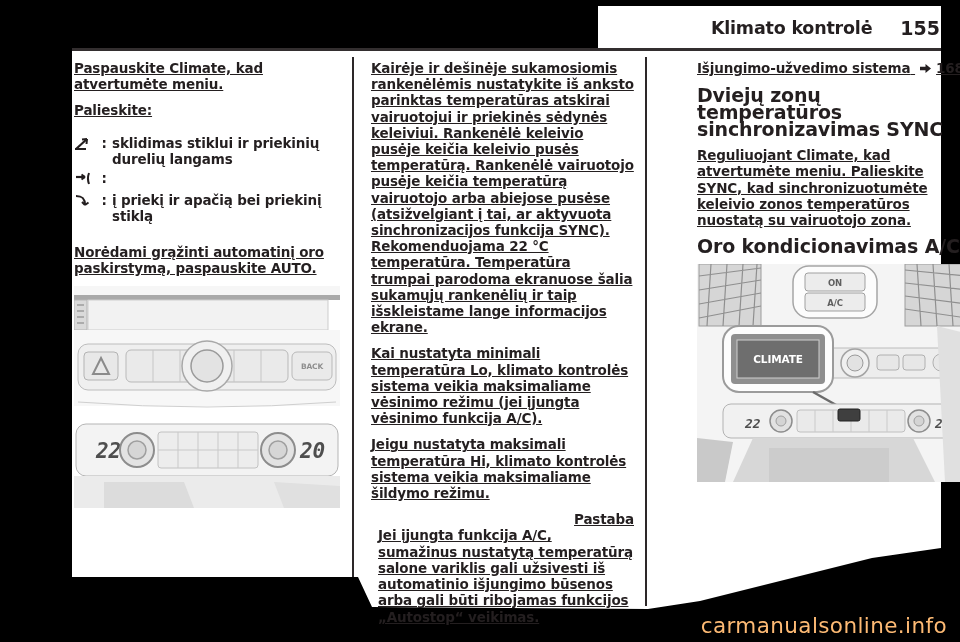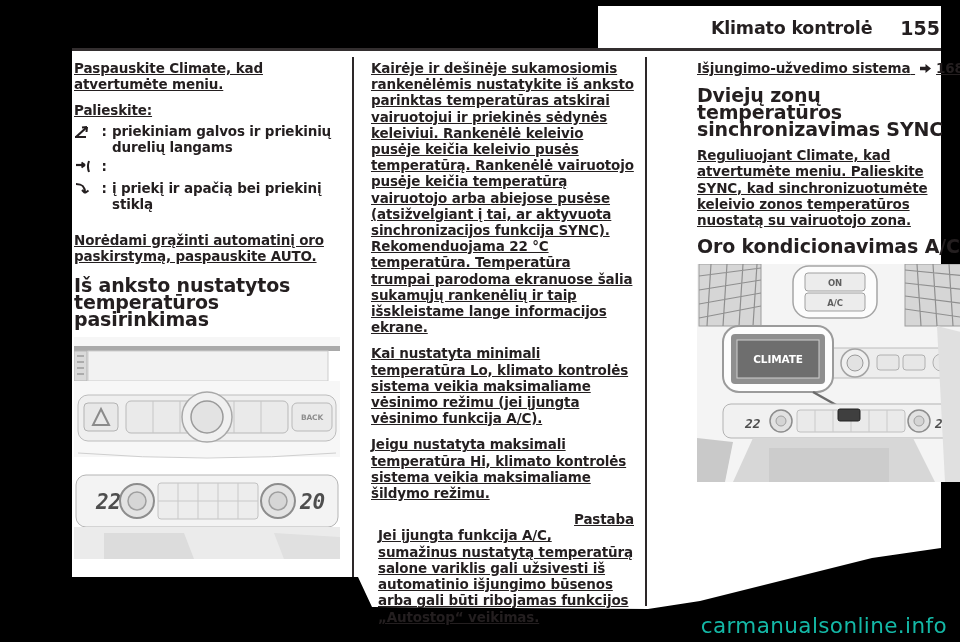--- a/index.html
+++ b/index.html
@@ -41,21 +41,21 @@
   
   .note{margin-left:7px;margin-top:2px;}
   .note .note-title{margin-bottom:0;text-align:right;}
   
   .xref-arrow{display:inline-block;vertical-align:-1px;margin:0 4px;}
   
   .figure{display:block;margin-top:6px;}
   
   .watermark{
     position:absolute;right:13px;bottom:4px;
-    font-size:21.5px;font-weight:500;color:#14b8a6;letter-spacing:0.4px;
+    font-size:21.5px;font-weight:500;color:#fdba74;letter-spacing:0.4px;
   }
   svg text{font-family:"DejaVu Sans","Liberation Sans",sans-serif;}
   .seg{font-family:"DejaVu Sans Mono","Liberation Mono",monospace;font-style:italic;font-weight:700;}
 </style>
 </head>
 <body>
 
 <div class="scan">
   <div class="page-white"></div>
 
@@ -65,32 +65,32 @@
       <span class="title">Klimato kontrolė</span>
       <span class="pagenum">155</span>
     </div>
     <div class="rule"></div>
 
     <div class="divider d1"></div>
     <div class="divider d2"></div>
 
     <div class="col col1">
       <p>Paspauskite Climate, kad atvertumėte meniu.</p>
-      <p style="margin-bottom:4px">Palieskite:</p>
+      <p style="margin-bottom:16px">Palieskite:</p>
 
       <div class="air-item">
         <span class="glyph">
           <svg width="19" height="15" viewBox="0 0 19 15">
               <path d="M2,13 L13,3" stroke="#241f20" stroke-width="2.2" fill="none"></path>
               <path d="M13,3 l-5,0.5 M13,3 l-0.5,5" stroke="#241f20" stroke-width="2" fill="none"></path>
               <path d="M1,13 H12" stroke="#241f20" stroke-width="2" fill="none"></path>
             </svg>
         </span>
         <span class="colon">:</span>
-        <span>priekiniam galvos ir priekinių durelių langams</span>
+        <span>sklidimas stiklui ir priekinių durelių langams</span>
       </div>
 
       <div class="air-item">
         <span class="glyph">
           <svg width="19" height="15" viewBox="0 0 19 15">
               <path d="M2,6 H11" stroke="#241f20" stroke-width="2.2" fill="none"></path>
               <path d="M11,6 l-3.5,-2.5 M11,6 l-3.5,2.5" stroke="#241f20" stroke-width="2" fill="none"></path>
               <path d="M15,2 C13.5,6 13.5,9 15,13" stroke="#241f20" stroke-width="2" fill="none"></path>
             </svg>
         </span>
@@ -102,21 +102,20 @@
           <svg width="19" height="15" viewBox="0 0 19 15">
               <path d="M2,3 C9,3 11,6 11,12" stroke="#241f20" stroke-width="2.2" fill="none"></path>
               <path d="M11,12 l-3,-3 M11,12 l3.5,-2.5" stroke="#241f20" stroke-width="2" fill="none"></path>
             </svg>
         </span>
         <span class="colon">:</span>
         <span>į priekį ir apačią bei priekinį stiklą</span>
       </div>
 
       <p style="margin-top:19px">Norėdami grąžinti automatinį oro paskirstymą, paspauskite AUTO.</p>
-      <div class="heading">Iš anksto nustatytos temperatūros pasirinkimas</div>
 
       <svg class="figure" width="266" height="222" viewBox="0 0 266 222">
         <rect width="266" height="222" fill="#ffffff"></rect>
         <rect x="0" y="0" width="266" height="9" fill="#f6f6f6"></rect>
         <rect x="0" y="9" width="266" height="5" fill="#a9a9a9"></rect>
         <rect x="14" y="14" width="240" height="30" fill="#f2f2f2" stroke="#cdcdcd"></rect>
         <rect x="0" y="14" width="13" height="30" fill="#dadada" stroke="#b5b5b5"></rect>
         <path d="M3,19 h7 M3,25 h7 M3,31 h7 M3,37 h7" stroke="#9d9d9d" stroke-width="1.5"></path>
         <rect x="0" y="44" width="266" height="76" fill="#f7f7f7"></rect>
         <rect x="4" y="58" width="258" height="46" rx="10" fill="#efefef" stroke="#bdbdbd"></rect>

